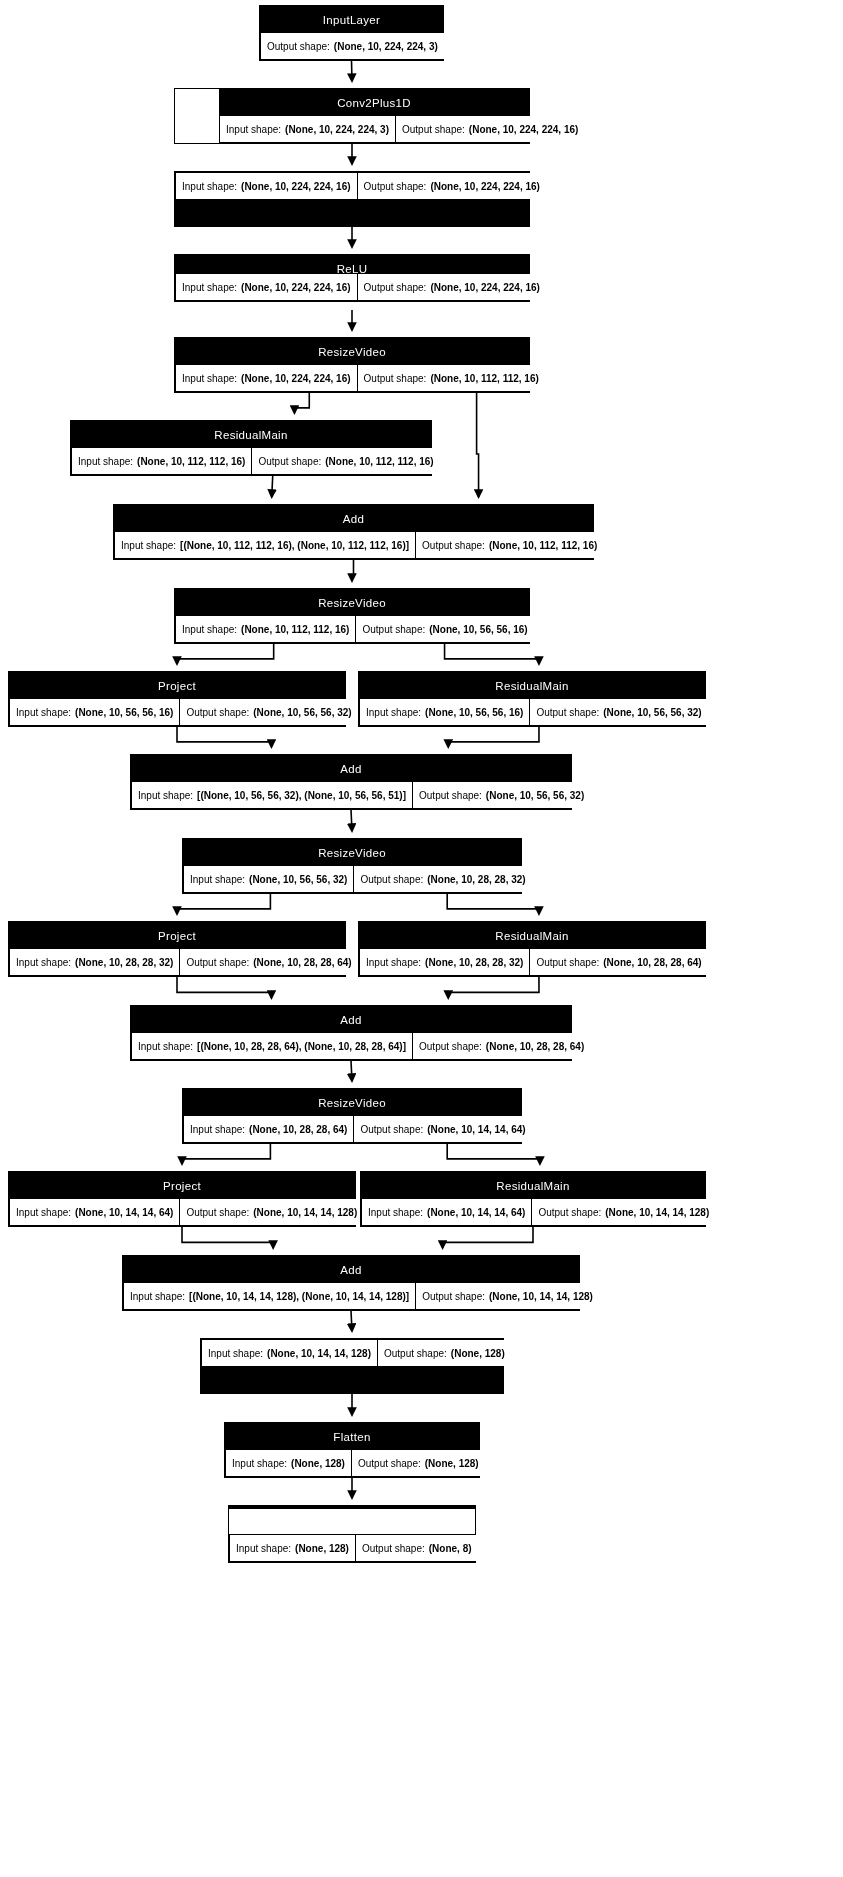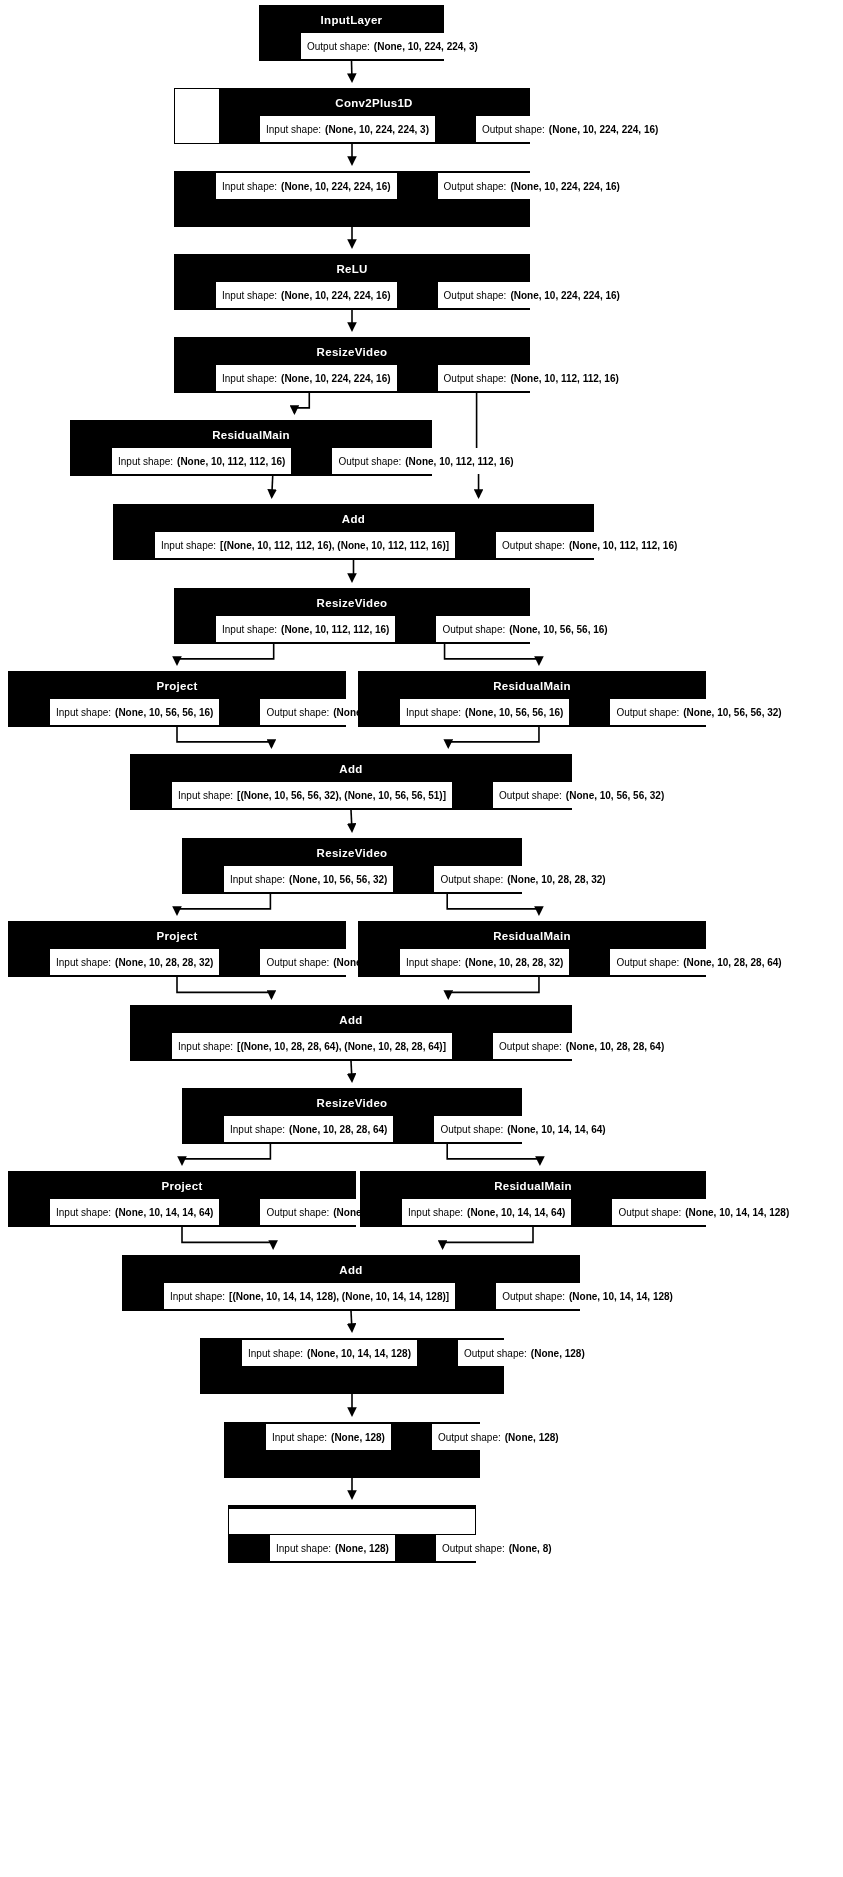--- a/index.html
+++ b/index.html
@@ -26,21 +26,21 @@
     border: 1px solid #000000;
     background: #ffffff;
     display: flex;
     flex-direction: column;
     z-index: 2;
   }
   .node-title {
     background: #000000;
     color: #ffffff;
     font-size: 11.5px;
-    font-weight: bold;
+    font-weight: normal;
     text-align: center;
     line-height: 28px;
     height: 28px;
     letter-spacing: 0.3px;
     white-space: nowrap;
     overflow: hidden;
   }
   .node-body {
     display: flex;
     flex-direction: row;
@@ -54,21 +54,20 @@
     flex: 1 1 auto;
     display: flex;
     align-items: center;
     justify-content: center;
     font-size: 10px;
     color: #000000;
     white-space: nowrap;
     padding: 0 6px;
     box-sizing: border-box;
     height: 26px;
-    margin-left: 40px;
   }
   .cell .lbl { font-weight: normal; }
   .cell .val { font-weight: bold; margin-left: 4px; text-align: center; }
   .node.single .node-body .cell { flex: 1 1 100%; }
   svg.edges {
     position: absolute;
     left: 0; top: 0;
     width: 843px;
     height: 1877px;
     z-index: 1;
@@ -140,21 +139,21 @@
         <div class="cell">
           <span class="lbl">Input shape:</span>
           <span class="val">(None, 10, 224, 224, 16)</span>
         </div>
         <div class="cell">
           <span class="lbl">Output shape:</span>
           <span class="val">(None, 10, 224, 224, 16)</span>
         </div>
       </div>
     </div>
-    <div class="node" style="left: 174px; top: 254px; width: 356px; height: 56px;">
+    <div class="node" style="left: 174px; top: 254px; width: 356px; height: 48px;">
       <div class="node-title">ReLU</div>
       <div class="node-body">
         <div class="cell">
           <span class="lbl">Input shape:</span>
           <span class="val">(None, 10, 224, 224, 16)</span>
         </div>
         <div class="cell">
           <span class="lbl">Output shape:</span>
           <span class="val">(None, 10, 224, 224, 16)</span>
         </div>
@@ -361,20 +360,21 @@
           <span class="lbl">Input shape:</span>
           <span class="val">(None, 10, 14, 14, 128)</span>
         </div>
         <div class="cell">
           <span class="lbl">Output shape:</span>
           <span class="val">(None, 128)</span>
         </div>
       </div>
     </div>
     <div class="node" style="left: 224px; top: 1422px; width: 256px; height: 56px;">
+      <div class="node-title">Flatten</div>
       <div class="node-body">
         <div class="cell">
           <span class="lbl">Input shape:</span>
           <span class="val">(None, 128)</span>
         </div>
         <div class="cell">
           <span class="lbl">Output shape:</span>
           <span class="val">(None, 128)</span>
         </div>
       </div>

